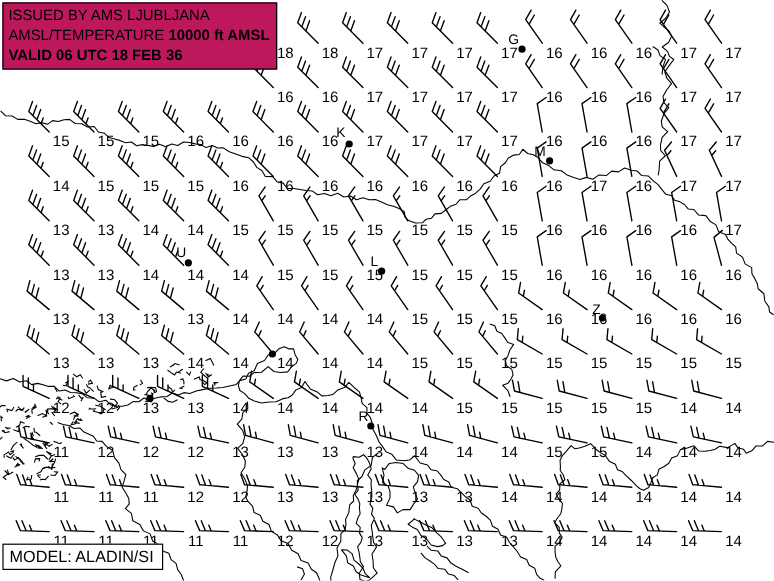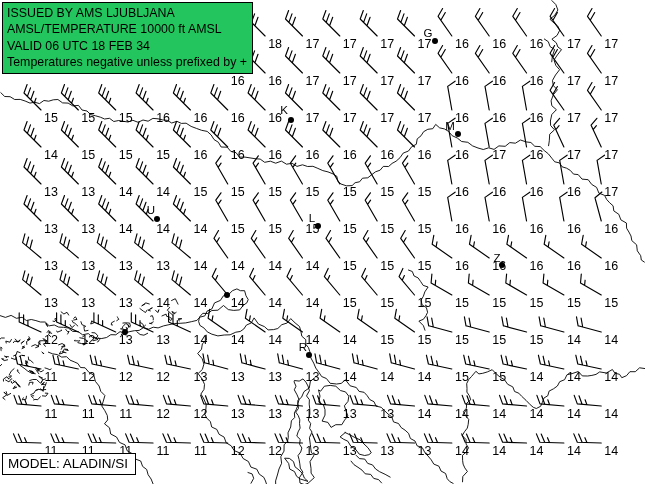--- a/index.html
+++ b/index.html
@@ -1,22 +1,22 @@
 <!DOCTYPE html>
 <html><head>
 <meta charset="utf-8">
 <style>
   html,body{margin:0;padding:0;background:#fff;}
   #chart{position:relative;width:645px;height:484px;background:#ffffff;overflow:hidden;
          font-family:"Liberation Sans", sans-serif;color:#000;}
   #map-svg{position:absolute;left:0;top:0;}
-  .info-box{position:absolute;left:2px;top:2px;background:#22c55e;border:1px solid #000;
+  .info-box{position:absolute;left:2px;top:2px;background:#be185d;border:1px solid #000;
             padding:2px 5px 3px 4px;font-size:12.4px;line-height:16.3px;white-space:nowrap;z-index:5;}
   .info-line{display:block;}
-  .b{font-weight:normal;}
+  .b{font-weight:bold;}
   .model-box{position:absolute;left:2px;top:453px;background:#fff;border:1px solid #000;
              padding:2px 7px 3px 5px;font-size:13.5px;z-index:5;white-space:nowrap;}
 </style>
 </head>
 <body>
 
 <div id="chart">
   <svg id="map-svg" width="645" height="484" viewBox="0 0 645 484">
       <path d="M0.5,92.4L4.7,96.5L10.1,96.7L14.7,99.5L20.2,99.4L25.1,101.0L30.0,103.1L34.6,102.2L39.5,103.6L43.9,100.5L48.7,101.2L53.3,99.8L57.9,99.5L62.6,102.9L68.1,103.1L72.8,105.9L78.5,105.4L82.0,110.0L87.0,111.0L90.7,114.6L95.6,115.8L100.4,117.2L104.6,119.0L109.5,118.3L113.8,121.5L118.7,120.5L123.3,121.3L128.0,122.0L132.9,120.3L138.1,122.3L143.0,120.0L148.1,121.2L152.9,118.4L158.0,118.8L162.6,119.9L167.4,120.4L171.7,123.0L176.9,121.3L181.3,123.4L186.1,123.2L191.1,126.4L196.4,128.4L201.6,130.3L207.2,131.4L211.2,135.0L214.0,139.5L218.4,142.3L221.1,147.0L227.2,147.2L230.8,151.4L236.0,152.6L239.4,157.1L245.0,157.1L250.0,157.9L255.1,158.7L260.2,159.1L264.7,162.3L270.4,161.2L275.7,163.2L281.4,161.1L286.5,164.2L292.1,163.3L297.0,166.4L302.5,164.8L307.6,166.5L312.9,166.3L317.9,168.4L322.8,170.6L328.0,171.9L333.0,173.9L336.9,176.4L337.6,181.2L341.0,184.0L346.3,185.8L352.1,185.6L355.1,182.7L359.6,181.8L362.5,178.2L367.8,177.8L371.6,174.8L375.5,171.8L380.1,170.2L383.3,166.4L388.6,166.5L392.1,163.4L396.1,161.2L400.1,157.6L403.2,153.1L408.5,151.0L411.7,146.7L416.3,144.3L417.2,138.9L421.0,135.8L423.6,131.7L427.8,129.3L432.8,128.7L435.7,124.4L439.7,127.9L444.4,128.9L448.4,131.3L452.2,135.7L457.3,138.0L461.6,141.5L467.8,142.3L472.6,145.9L478.0,148.0L483.3,149.5L488.7,147.8L494.0,149.4L498.9,145.9L505.2,146.3L509.8,142.6L515.4,143.2L520.5,140.0L526.1,141.9L530.9,142.5L534.8,146.3L540.2,146.6L544.2,150.5L548.4,153.9L551.8,158.2L554.7,161.8L559.5,162.9L562.1,166.8L566.6,168.2L570.3,170.4L573.5,174.1L578.2,174.6L582.0,179.1L588.2,179.7L591.7,184.4L596.6,187.4L598.9,193.1L604.6,195.4L606.7,199.5L609.7,202.8L613.1,205.8L613.8,210.9L618.8,214.3L620.9,219.9L626.4,223.0L626.6,228.2L628.9,232.0L631.0,236.0L631.8,240.6L636.6,244.8L637.3,250.8L640.7,255.7L641.3,260.0L644.7,262.3" fill="none" stroke="#000000" stroke-width="0.9" stroke-linejoin="round"></path>
       <path d="M551.6,0.3L555.8,4.5L557.9,10.0L554.8,15.2L549.9,19.2L554.2,23.2L557.7,26.0L559.7,30.3L557.1,35.4L551.9,39.2L556.3,42.8L557.9,47.0L561.5,49.6L557.4,54.9L554.0,60.0L555.8,65.4L559.6,69.7L555.5,75.0L552.5,80.4L553.3,85.6L557.4,89.8L553.3,94.8L551.1,100.8L551.8,105.7L556.4,109.7L551.8,114.5L550.4,121.0L550.6,125.5L554.5,129.8L549.7,134.2L549.3,140.8L548.5,146.1" fill="none" stroke="#000000" stroke-width="0.9" stroke-linejoin="round"></path>
@@ -521,20 +521,19 @@
         <circle cx="309" cy="355" r="3" fill="#000000"></circle>
         <text x="303" y="351" text-anchor="middle" font-size="11.5" font-family="&quot;Liberation Sans&quot;, sans-serif" fill="#000000">R</text>
         <circle cx="227" cy="295" r="3" fill="#000000"></circle>
         <circle cx="125" cy="332" r="3" fill="#000000"></circle>
       </g>
     </svg>
 
   <div class="info-box">
     <span class="info-line">ISSUED BY AMS LJUBLJANA</span>
     <span class="info-line"><span>AMSL/TEMPERATURE </span><span class="b">10000 ft AMSL</span></span>
-    <span class="info-line b">VALID 06 UTC 18 FEB 34</span>
-    <span class="info-line">Temperatures negative unless prefixed by +</span>
+    <span class="info-line b">VALID 06 UTC 18 FEB 36</span>
   </div>
 
   <div class="model-box">
     <span>MODEL: ALADIN/SI</span>
   </div>
 </div>
 
 </body></html>

